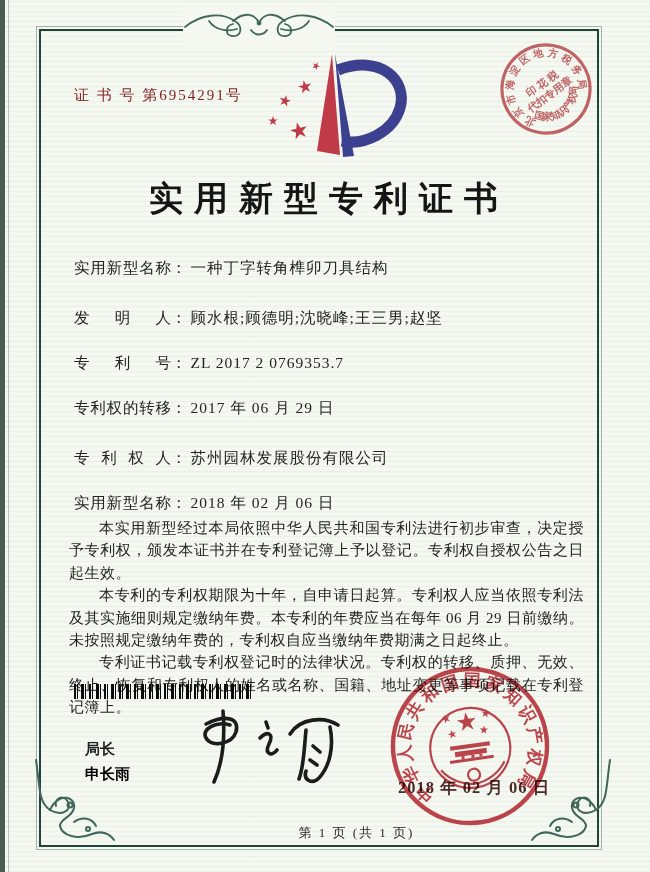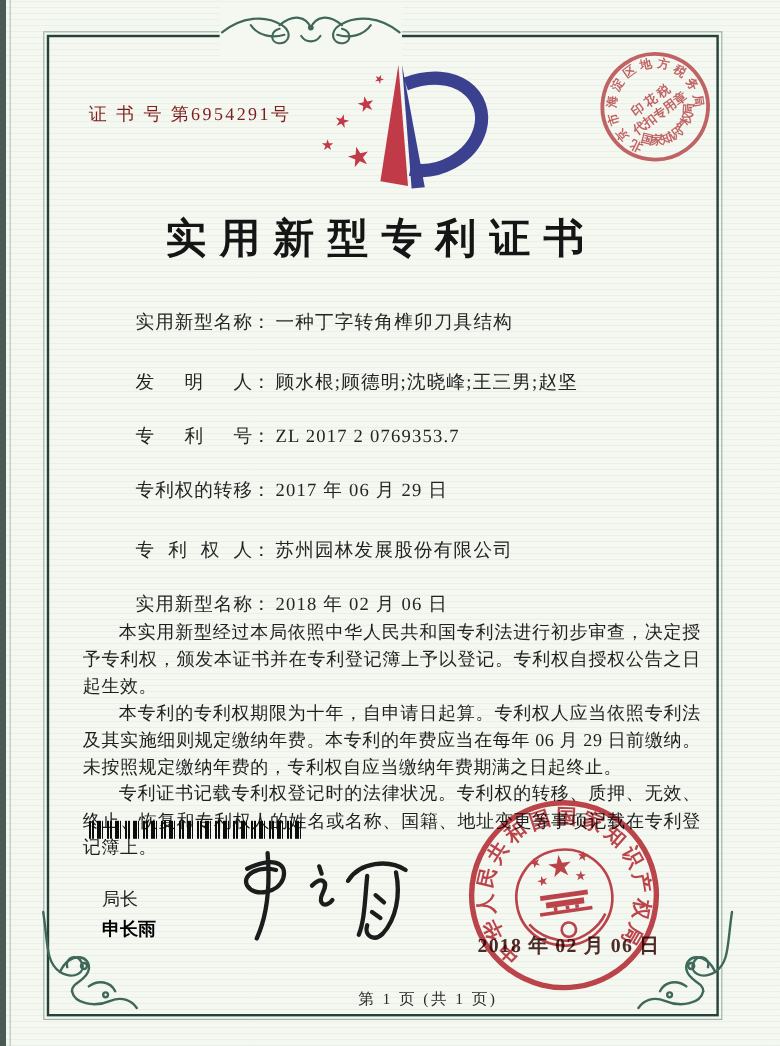--- a/index.html
+++ b/index.html
@@ -21,39 +21,39 @@
   .flourish-top{position:absolute;left:183px;top:6px;width:152px;height:42px;background:#f5f7f1;z-index:3;}
   .flourish-corner{position:absolute;width:86px;height:86px;z-index:3;}
   .flourish-bl{left:30px;top:756px;}
   .flourish-br{left:530px;top:756px;transform:scaleX(-1);}
 
   .cert-no{position:absolute;left:74px;top:86px;font-size:15px;letter-spacing:2px;color:#7f1d1d;z-index:4;text-align:center;}
 
   .logo{position:absolute;left:258px;top:50px;width:154px;height:118px;z-index:4;}
 
   .title{position:absolute;left:36px;top:176px;width:564px;text-align:center;
-    font-size:34px;font-weight:bold;letter-spacing:11px;color:#151515;z-index:4;}
+    font-size:34px;font-weight:bold;letter-spacing:11px;padding-left:11px;color:#151515;z-index:4;}
 
   .field{position:absolute;left:74px;font-size:15.5px;color:#242424;white-space:nowrap;z-index:4;}
-  .flabel{display:inline-block;width:97px;text-align:justify;text-align-last:justify;font-weight:500;margin-left:39px;}
+  .flabel{display:inline-block;width:97px;text-align:justify;text-align-last:justify;font-weight:500;}
   .colon{display:inline-block;}
   .fvalue{margin-left:4px;letter-spacing:1px;}
 
   .bodytext{position:absolute;left:69px;top:517px;width:515px;font-size:15px;line-height:22.4px;
     text-align:justify;color:#1f1f1f;z-index:4;}
   .bodytext p{margin:0;text-indent:2em;letter-spacing:.5px;}
 
   .barcode{position:absolute;left:74px;top:684px;width:178px;height:15px;z-index:4;
     background:repeating-linear-gradient(90deg,
       #0b0b0b 0 2px, rgba(0,0,0,0) 2px 3px,
       #0b0b0b 3px 4px, rgba(0,0,0,0) 4px 7px,
       #0b0b0b 7px 10px, rgba(0,0,0,0) 10px 11px,
       #0b0b0b 11px 12px, rgba(0,0,0,0) 12px 15px);}
 
-  .sig-title{position:absolute;left:85px;top:740px;font-size:15px;font-weight:normal;
+  .sig-title{position:absolute;left:85px;top:740px;font-size:15px;font-weight:bold;
     font-family:"Liberation Sans","DejaVu Sans",sans-serif;color:#232323;z-index:4;}
   .sig-name{position:absolute;left:85px;top:765px;font-size:15px;font-weight:bold;
     font-family:"Liberation Sans","DejaVu Sans",sans-serif;color:#000000;z-index:4;}
   .signature{position:absolute;left:178px;top:708px;width:175px;height:84px;z-index:4;}
 
   .seal-main{position:absolute;left:386px;top:662px;width:168px;height:168px;z-index:6;
     mix-blend-mode:multiply;opacity:.92;}
   .seal-date{position:absolute;left:398px;top:777px;font-size:16.5px;font-weight:bold;
     color:#4c2a25;letter-spacing:1px;z-index:5;}
 

